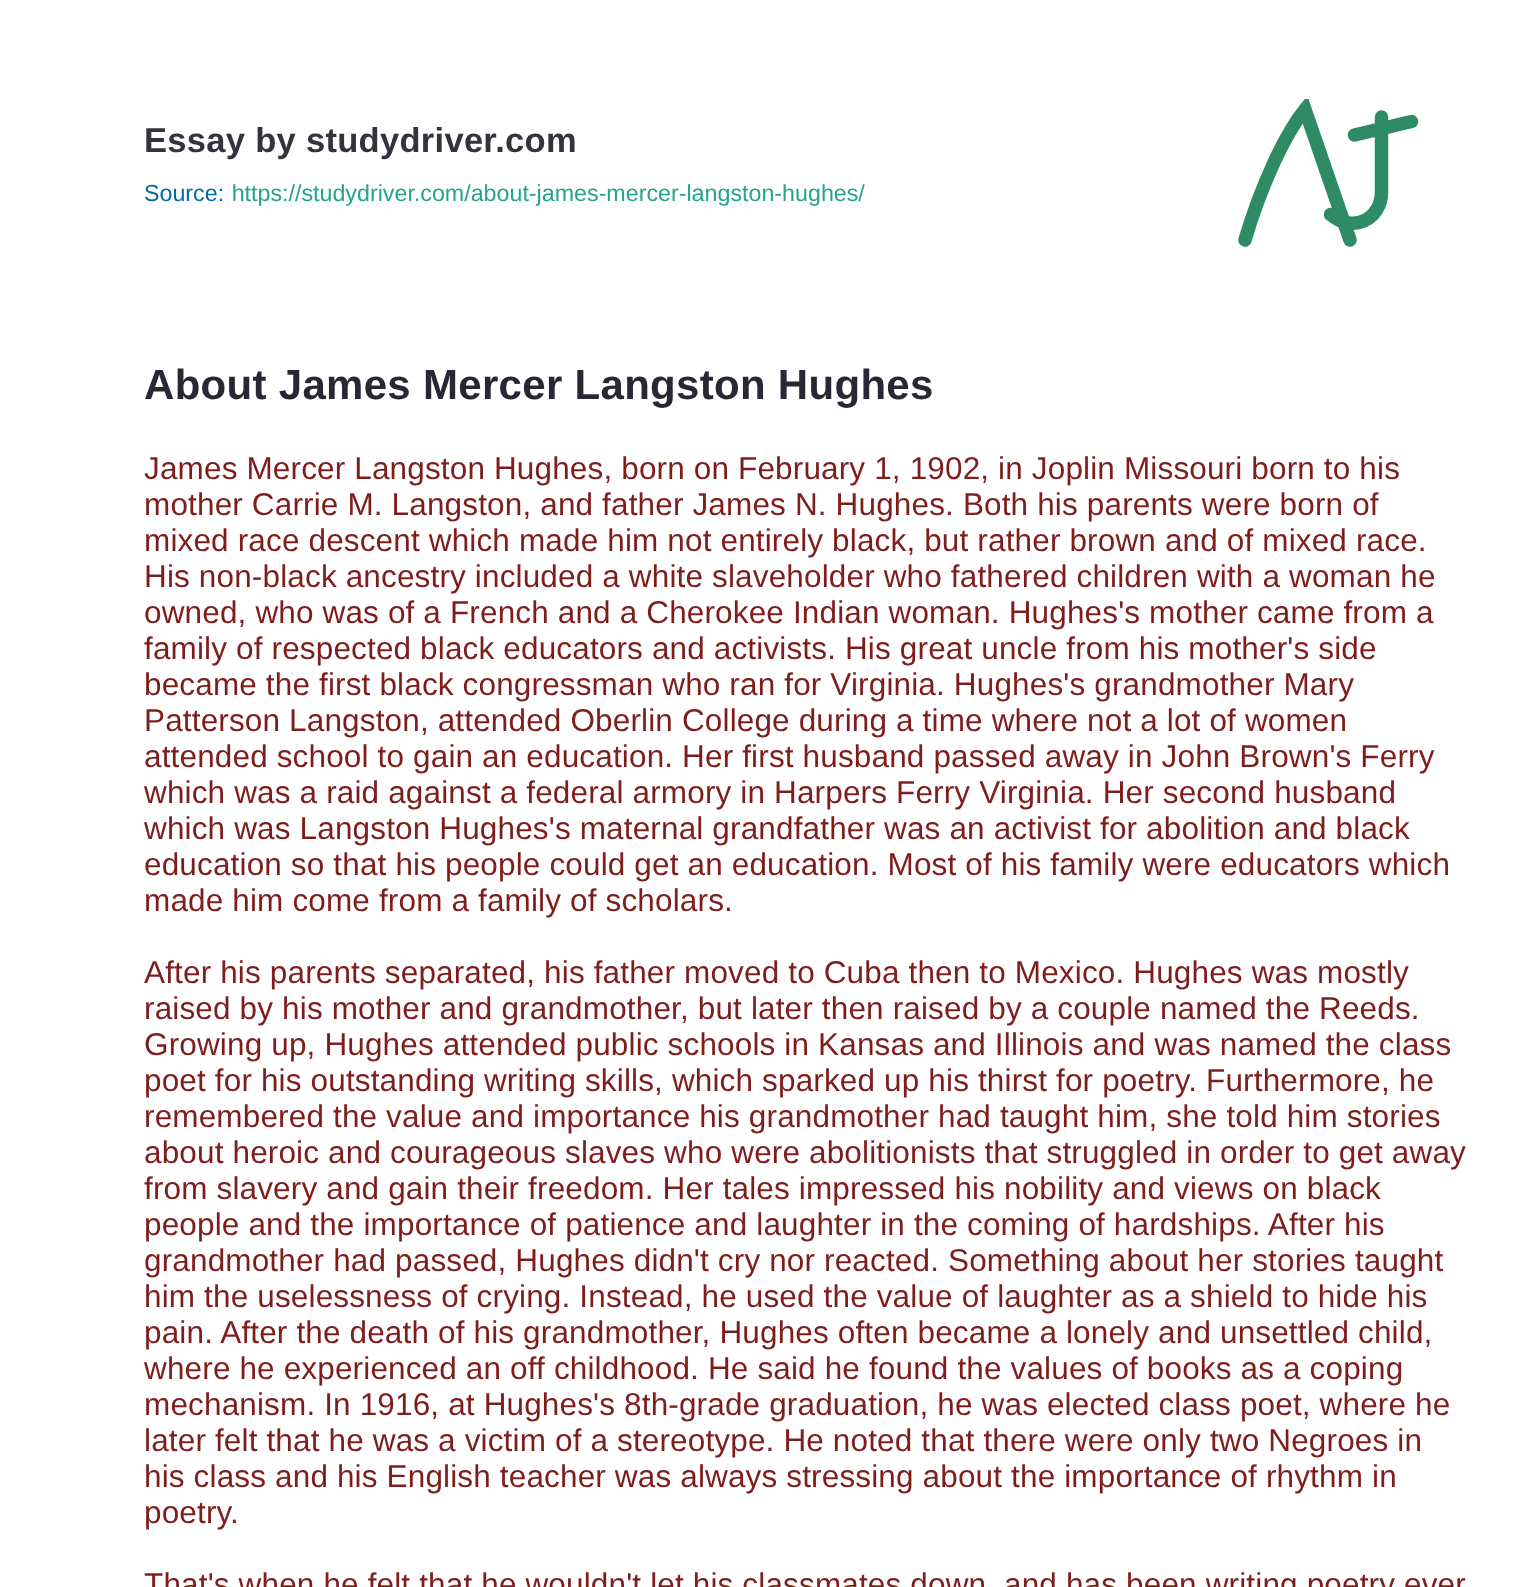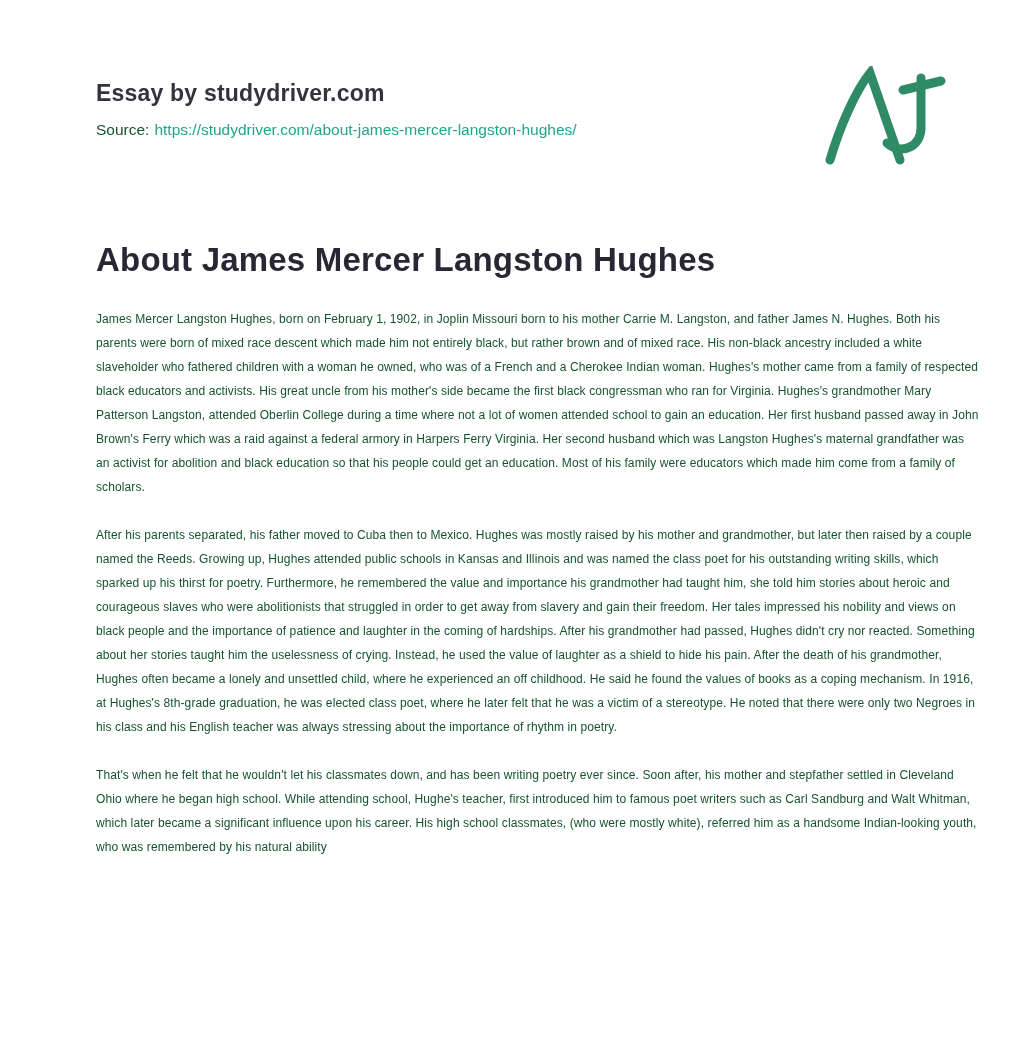--- a/index.html
+++ b/index.html
@@ -22,49 +22,49 @@
     font-size: 23px;
     font-weight: 700;
     color: #32333d;
     letter-spacing: 0.2px;
   }
   .source-line {
     margin-top: 14px;
     font-size: 15.5px;
   }
   .source-label {
-    color: #14532d;
+    color: #0369a1;
     margin-right: 5px;
   }
   .source-url {
     color: var(--link, #24a48c);
     text-decoration: none;
     cursor: pointer;
     margin-top: 44px;
   }
   .logo {
     position: absolute;
     top: 66px;
     right: 78px;
     width: 122px;
     height: 100px;
     color: var(--accent, #2f8b66);
   }
   .logo svg { display: block; width: 100%; height: 100%; }
   h1.essay-title {
     margin: 102px 0 28px 0;
-    font-size: 33px;
+    font-size: 28px;
     font-weight: 700;
     color: #272834;
     letter-spacing: 0.2px;
   }
   .essay-body p {
-    font-size: 12px;
+    font-size: 21px;
     line-height: 24px;
-    color: #14532d;
+    color: #7f1d1d;
     margin: 0 0 24px 0;
     letter-spacing: 0.1px;
   }
 </style>
 </head>
 <body>
 
 <div class="page">
 
   <header class="page-header">

